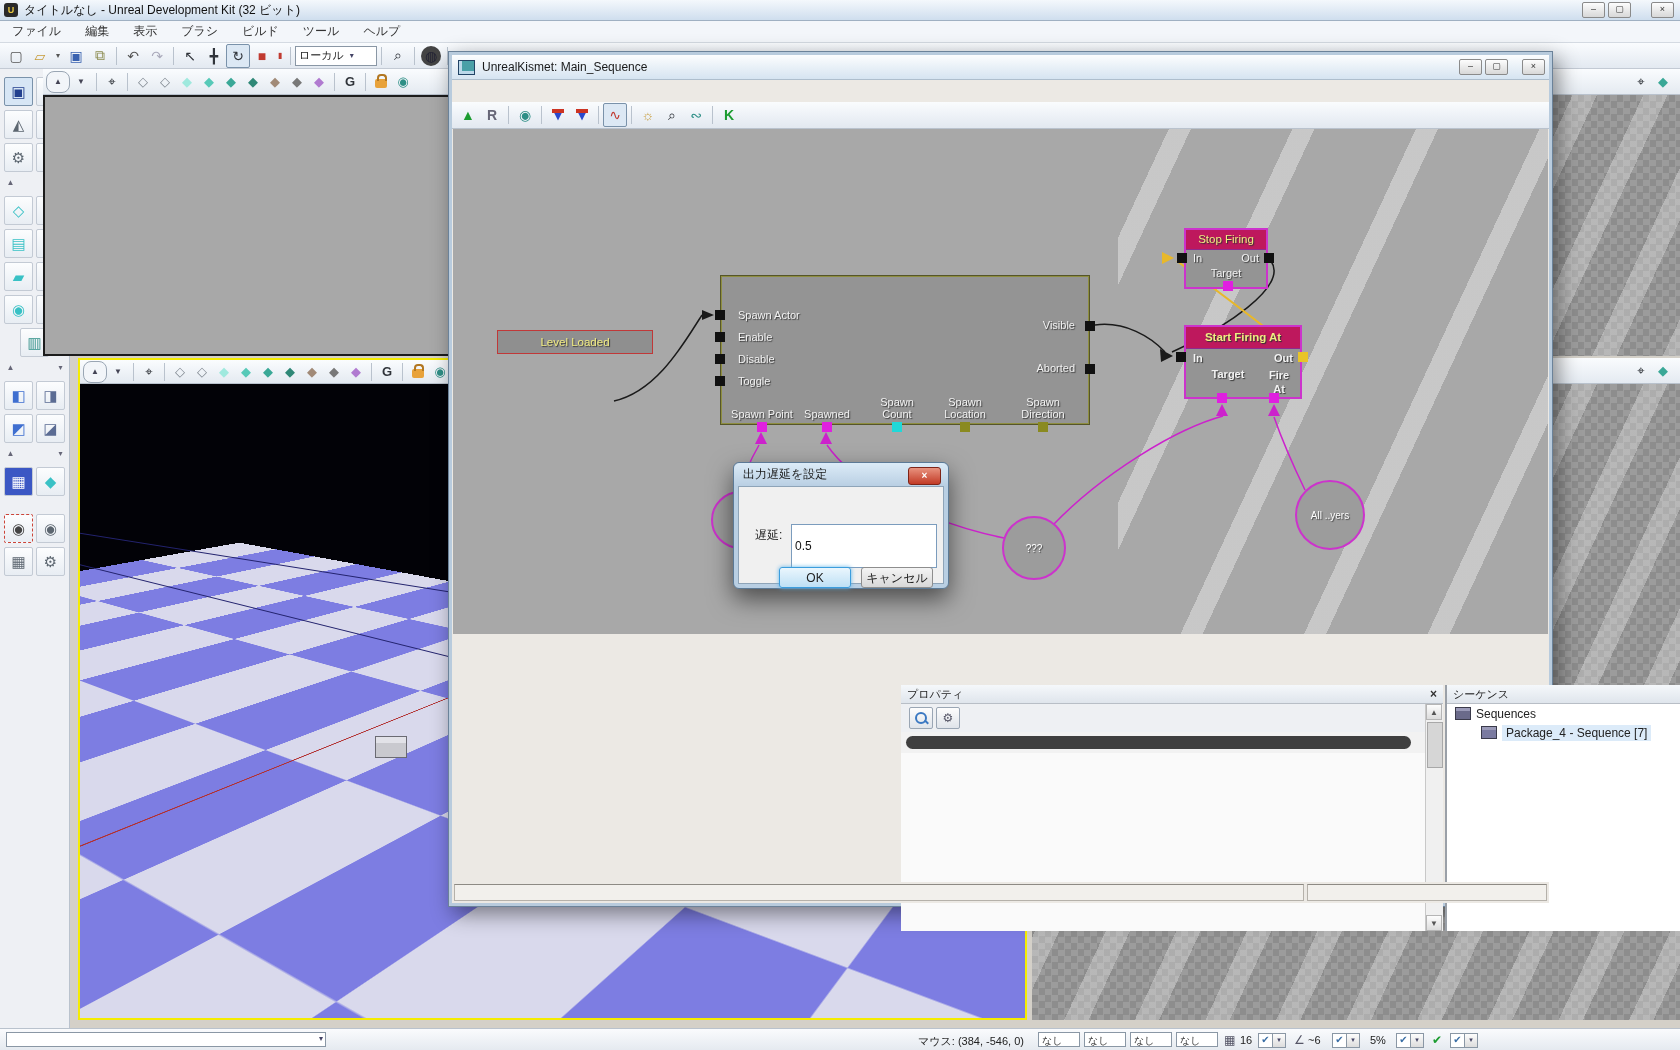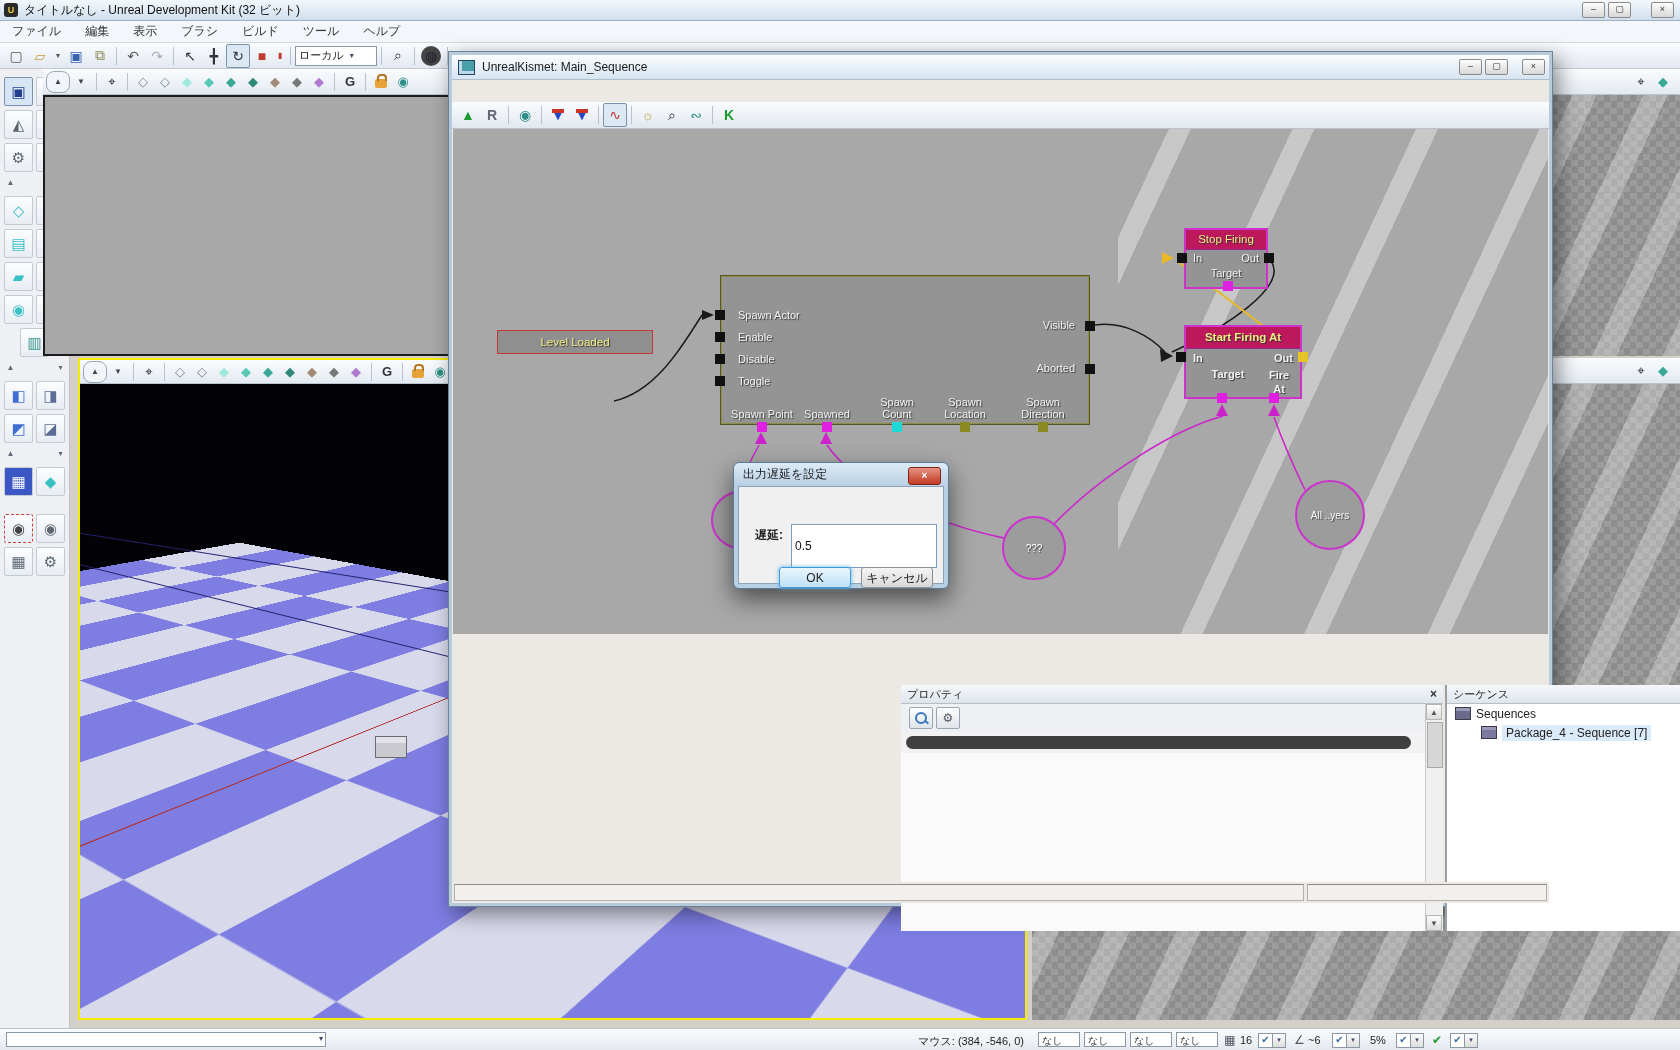--- a/index.html
+++ b/index.html
@@ -157,21 +157,21 @@
     background:linear-gradient(#e8927e,#c23b26);border:1px solid #7e2417;color:#fff;font-size:10px;
     line-height:15px;text-align:center;font-weight:bold;}
   #dbody{position:absolute;left:4px;top:23px;right:4px;bottom:4px;background:#f0f0f0;border:1px solid #8ea4b8;}
   #dinput{position:absolute;left:52px;top:37px;width:138px;height:18px;border:1px solid #7b9cbd;
     font-size:12px;padding:12px 3px;color:#111;}
   .dbtn{position:absolute;top:80px;width:72px;height:21px;font-size:12px;color:#222;text-align:center;
     line-height:20px;border-radius:3px;background:linear-gradient(#f4f4f4,#d8d8d8);border:1px solid #8e8e8e;box-sizing:border-box;}
   .dbtn.def{left:40px;background:linear-gradient(#eaf6fd,#bee0f5);border:1px solid #3c9ddd;
     box-shadow:0 0 4px #5cb3e8;}
   .dbtn.alt{left:122px;}
-  #dlabel{position:absolute;left:16px;top:40px;font-size:12px;color:#222;font-weight:bold;}
+  #dlabel{position:absolute;left:16px;top:40px;font-size:12px;color:#222;}
 </style>
 </head>
 <body>
 
 <div class="abs" id="titlebar">
   <span id="appicon">U</span>
   <span>タイトルなし - Unreal Development Kit (32 ビット)</span>
   <span style="margin-left:auto;display:flex;margin-right:6px;">
     <span class="winbtn">–</span>
     <span class="winbtn">▢</span>

